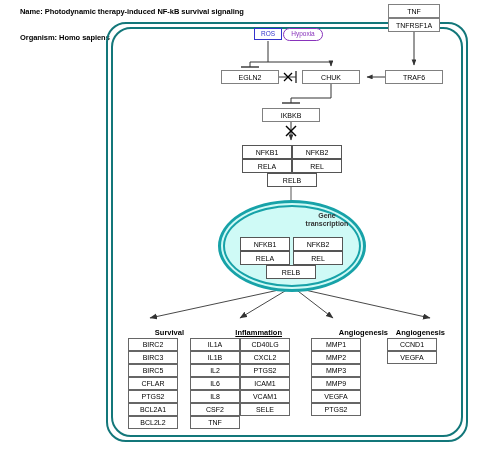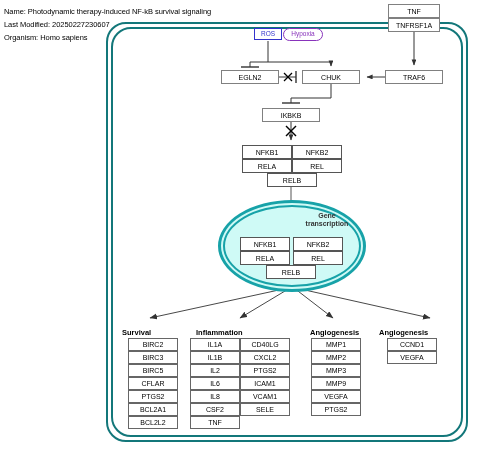--- a/index.html
+++ b/index.html
@@ -15,23 +15,23 @@
   }
   #canvas {
     position: relative;
     width: 480px;
     height: 459px;
   }
 
   
   .meta {
     position: absolute;
-    left: 4px;
+    left: 20px;
     font-size: 7.5px;
-    font-weight: normal;
+    font-weight: bold;
     color: #000000;
     white-space: nowrap;
     letter-spacing: -0.05px;
   }
   #meta-name     { top: 7px; }
   #meta-modified { top: 20px; }
   #meta-organism { top: 33px; text-align: center; }
 
   
   .membrane {
@@ -140,21 +140,21 @@
   #nuc-rela  { left: 240px; top: 251px; width: 50px; height: 14px; }
   #nuc-rel   { left: 293px; top: 251px; width: 50px; height: 14px; }
   #nuc-relb  { left: 266px; top: 265px; width: 50px; height: 14px; }
 
   
   .group-title {
     position: absolute;
     font-size: 7.5px;
     font-weight: bold;
     color: #000000;
-    text-align: left;
+    text-align: right;
     white-space: nowrap;
   }
   .gene-col {
     position: absolute;
     display: flex;
     flex-direction: column;
   }
   .gene {
     box-sizing: border-box;
     width: 50px;
@@ -166,21 +166,21 @@
     display: flex;
     align-items: center;
     justify-content: center;
     white-space: nowrap;
   }
   .gene.empty { border-color: transparent; background: transparent; }
 
   #title-survival      { left: 122px; top: 328px; width: 62px; }
   #col-survival        { left: 128px; top: 338px; }
 
-  #title-inflammation  { left: 196px; top: 328px; width: 86px; }
+  #title-inflammation  { left: 196px; top: 328px; width: 86px; text-decoration: underline; }
   #col-inflammation-a  { left: 190px; top: 338px; }
   #col-inflammation-b  { left: 240px; top: 338px; }
 
   #title-angiogenesis  { left: 310px; top: 328px; width: 78px; }
   #col-angiogenesis    { left: 311px; top: 338px; }
 
   #title-proliferation { left: 379px; top: 328px; width: 66px; }
   #col-proliferation   { left: 387px; top: 338px; }
 
   
@@ -190,21 +190,20 @@
     width: 480px; height: 459px;
     pointer-events: none;
   }
 </style>
 </head>
 <body>
 
 <div id="canvas">
 
   <div class="meta" id="meta-name">Name: Photodynamic therapy-induced NF-kB survival signaling</div>
-  <div class="meta" id="meta-modified">Last Modified: 20250227230607</div>
   <div class="meta" id="meta-organism">Organism: Homo sapiens</div>
 
   <div class="membrane" id="membrane-outer"></div>
   <div class="membrane" id="membrane-inner"></div>
 
   <svg id="edges" viewBox="0 0 480 459">
     <defs>
       <marker id="arrow" markerWidth="7" markerHeight="7" refX="5.6" refY="2.4" orient="auto" markerUnits="userSpaceOnUse">
         <path d="M0,0 L6,2.4 L0,4.8 z" fill="#333333"></path>
       </marker>

